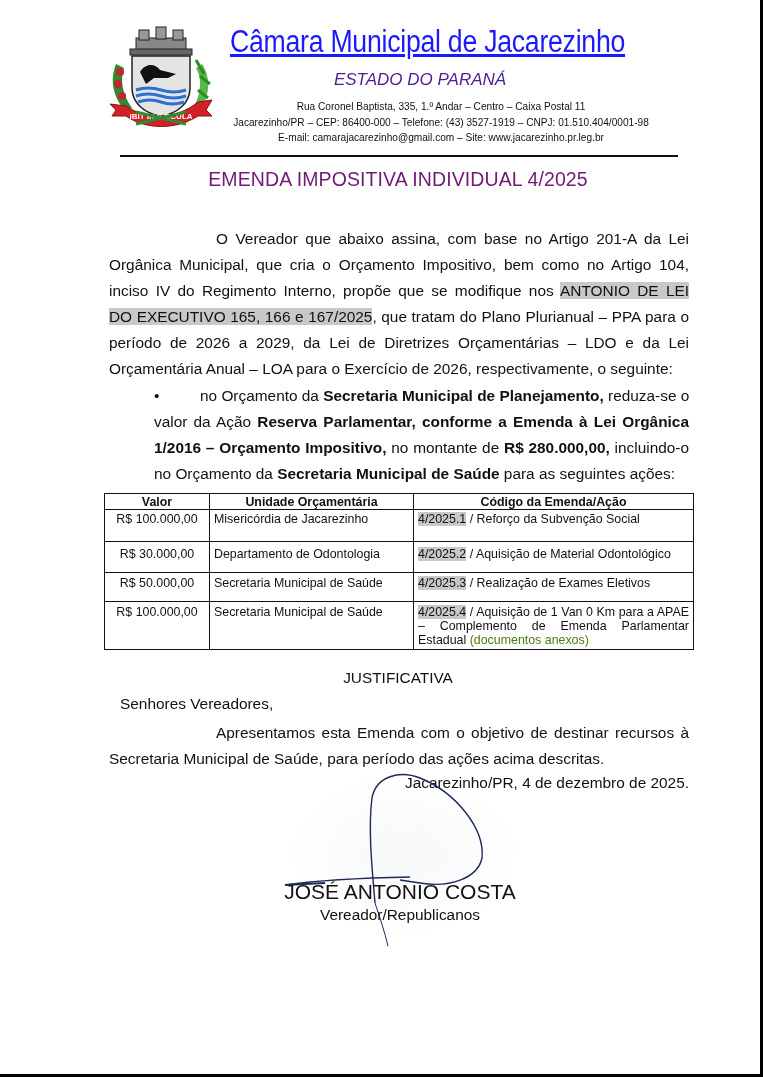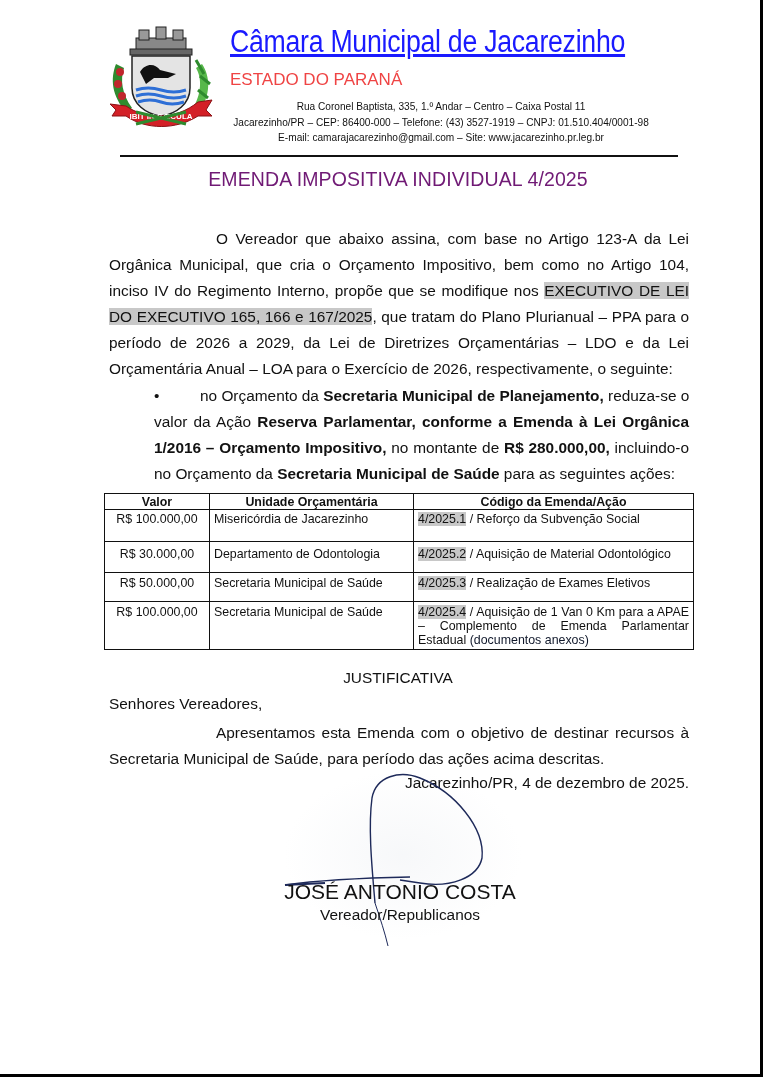--- a/index.html
+++ b/index.html
@@ -6,22 +6,22 @@
   body { width: 763px; height: 1077px; position: relative; overflow: hidden;
          font-family: "Liberation Sans", sans-serif; color: #111; }
   .page-border-right { position: absolute; left: 760px; top: 0; width: 3px; height: 1077px; background: #000; }
   .page-border-bottom { position: absolute; left: 0; top: 1074px; width: 763px; height: 3px; background: #000; }
 
   
   .crest { position: absolute; left: 106px; top: 24px; width: 110px; height: 104px; }
   .hdr-title { position: absolute; left: 230px; top: 24px; width: 432px; text-align: center;
                font-size: 31px; color: #1a1aff; text-decoration: underline; letter-spacing: -0.3px;
                transform: scaleX(0.86); transform-origin: left top; white-space: nowrap; }
-  .hdr-state { position: absolute; left: 230px; top: 70px; width: 380px; 
-               font-size: 17px; color: #ef4444; }
+  .hdr-state { position: absolute; left: 230px; top: 70px; width: 380px; text-align: center;
+               font-size: 17px; color: #4c1d95; font-style: italic; }
   .hdr-line { position: absolute; left: 200px; width: 482px; text-align: center; font-size: 11.5px; color: #111;
               white-space: nowrap; transform: scaleX(0.88); transform-origin: center top; }
   .hdr-addr { top: 100px; }
   .hdr-city { top: 116px; }
   .hdr-mail { top: 131px; }
   .hdr-rule { position: absolute; left: 120px; top: 155px; width: 558px; height: 2px; background: #111; }
 
   .doc-title { position: absolute; left: 108px; top: 168px; width: 580px; text-align: center;
                font-size: 19.5px; color: #701a75; letter-spacing: 0.1px; }
 
@@ -44,24 +44,24 @@
   table.emendas th, table.emendas td { border: 1px solid #111; padding: 0 4px; vertical-align: top; }
   table.emendas th { font-weight: bold; text-align: center; height: 14px; padding-top: 1px; }
   table.emendas td.val { text-align: center; width: 96px; }
   table.emendas td.uni { width: 195px; }
   table.emendas td.cod { text-align: justify; }
   table.emendas tr.r1 td { height: 29px; padding-top: 2px; }
   table.emendas tr.r2 td { height: 25px; padding-top: 5px; }
   table.emendas tr.r3 td { height: 25px; padding-top: 3px; }
   table.emendas tr.r4 td { height: 44px; padding-top: 3px; }
   .code-hl { background: #c8c8c8; }
-  .link { color: #0f172a; }
+  .link { color: #4d7c0f; }
 
   .just-title { position: absolute; left: 108px; top: 669px; width: 580px; text-align: center; font-size: 15.4px; }
-  .salut { position: absolute; left: 109px; top: 695px; font-size: 15.4px; }
+  .salut { position: absolute; left: 120px; top: 695px; font-size: 15.4px; }
   .just-para { top: 720px; }
   .date-line { position: absolute; left: 300px; top: 774px; width: 389px; text-align: right; font-size: 15.4px; }
   .signature { position: absolute; left: 280px; top: 768px; width: 240px; height: 180px; }
   .sig-shade { position: absolute; left: 283px; top: 770px; width: 240px; height: 170px;
                background: radial-gradient(ellipse at center, rgba(240,242,245,0.55), rgba(255,255,255,0) 70%); }
   .signer-name { position: absolute; left: 280px; top: 880px; width: 240px; text-align: center; font-size: 21px; }
   .signer-role { position: absolute; left: 280px; top: 906px; width: 240px; text-align: center; font-size: 15.4px; }
 </style>
 </head>
 <body>
@@ -98,23 +98,23 @@
 <div class="hdr-title">Câmara Municipal de Jacarezinho</div>
 <div class="hdr-state">ESTADO DO PARANÁ</div>
 <div class="hdr-line hdr-addr">Rua Coronel Baptista, 335, 1.º Andar – Centro – Caixa Postal 11</div>
 <div class="hdr-line hdr-city">Jacarezinho/PR – CEP: 86400-000 – Telefone: (43) 3527-1919 – CNPJ: 01.510.404/0001-98</div>
 <div class="hdr-line hdr-mail">E-mail: camarajacarezinho@gmail.com – Site: www.jacarezinho.pr.leg.br</div>
 <div class="hdr-rule"></div>
 
 <div class="doc-title">EMENDA IMPOSITIVA INDIVIDUAL 4/2025</div>
 
 <div class="para" style="top:226px;">
-  <span class="line indent">O Vereador que abaixo assina, com base no Artigo 123-A da Lei</span>
+  <span class="line indent">O Vereador que abaixo assina, com base no Artigo 201-A da Lei</span>
   <span class="line">Orgânica Municipal, que cria o Orçamento Impositivo, bem como no Artigo 104,</span>
-  <span class="line"><span>inciso IV do Regimento Interno, propõe que se modifique nos </span><span class="hl">EXECUTIVO DE LEI</span></span>
+  <span class="line"><span>inciso IV do Regimento Interno, propõe que se modifique nos </span><span class="hl">ANTONIO DE LEI</span></span>
   <span class="line"><span class="hl">DO EXECUTIVO 165, 166 e 167/2025</span><span>, que tratam do Plano Plurianual – PPA para o</span></span>
   <span class="line">período de 2026 a 2029, da Lei de Diretrizes Orçamentárias – LDO e da Lei</span>
   <span class="line last">Orçamentária Anual – LOA para o Exercício de 2026, respectivamente, o seguinte:</span>
 </div>
 
 <div class="bullet-wrap" style="top:383px;">
   <span class="line"><span class="bullet-dot">•</span><span>no Orçamento da </span><b>Secretaria Municipal de Planejamento,</b><span> reduza-se o</span></span>
   <span class="line"><span>valor da Ação </span><b>Reserva Parlamentar, conforme a Emenda à Lei Orgânica</b></span>
   <span class="line"><b>1/2016 – Orçamento Impositivo,</b><span> no montante de </span><b>R$ 280.000,00,</b><span> incluindo-o</span></span>
   <span class="line last"><span>no Orçamento da </span><b>Secretaria Municipal de Saúde</b><span> para as seguintes ações:</span></span>

